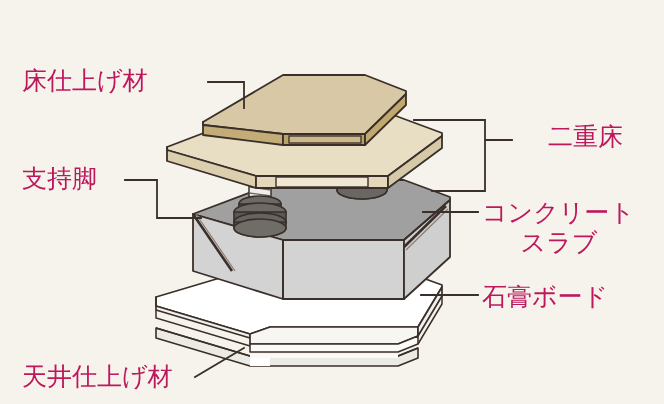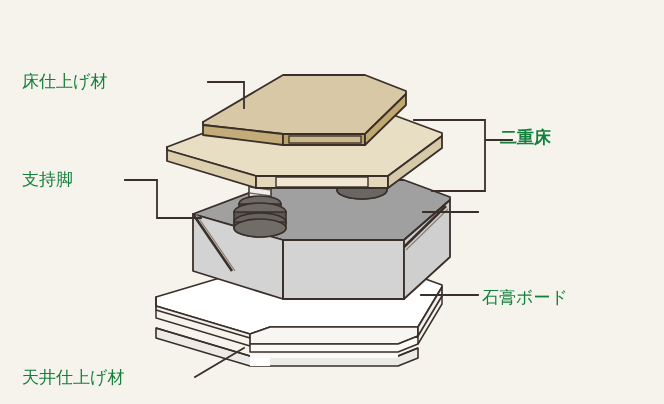--- a/index.html
+++ b/index.html
@@ -21,32 +21,32 @@
   }
   svg.figure {
     position: absolute;
     inset: 0;
     width: 664px;
     height: 404px;
     display: block;
   }
   .lbl {
     position: absolute;
-    color: #15803d;
+    color: #be185d;
     font-family: "DejaVu Sans", "Liberation Sans", sans-serif;
-    font-size: 17px;
+    font-size: 25px;
     line-height: 30px;
     letter-spacing: 0px;
     white-space: nowrap;
     user-select: none;
   }
   .lbl.two-line { white-space: normal; text-align: center; }
   #label-floor-finish { left: 22px; top: 66px; }
   #label-support-leg  { left: 22px; top: 164px; }
-  #label-double-floor { left: 500px; top: 122px; font-weight: bold; }
+  #label-double-floor { left: 548px; top: 122px; }
   #label-concrete-slab{ left: 482px; top: 198px; width: 168px; text-align: left; }
   #label-concrete-slab .line2 { display: block; text-align: center; padding-right: 14px; }
   #label-gypsum-board { left: 482px; top: 282px; }
   #label-ceiling-finish { left: 22px; top: 362px; }
 </style>
 </head>
 <body>
 
 <div id="diagram-root">
 
@@ -158,18 +158,22 @@
       <path d="M 195 377 L 244 348"></path>
     </g>
   </svg>
 
   <div class="lbl" id="label-floor-finish">床仕上げ材</div>
 
   <div class="lbl" id="label-support-leg">支持脚</div>
 
   <div class="lbl" id="label-double-floor">二重床</div>
 
+  <div class="lbl two-line" id="label-concrete-slab">
+    <span>コンクリート</span>
+    <span class="line2">スラブ</span>
+  </div>
 
   <div class="lbl" id="label-ceiling-finish">天井仕上げ材</div>
 
   <div class="lbl" id="label-gypsum-board">石膏ボード</div>
 
 </div>
 
 </body></html>

